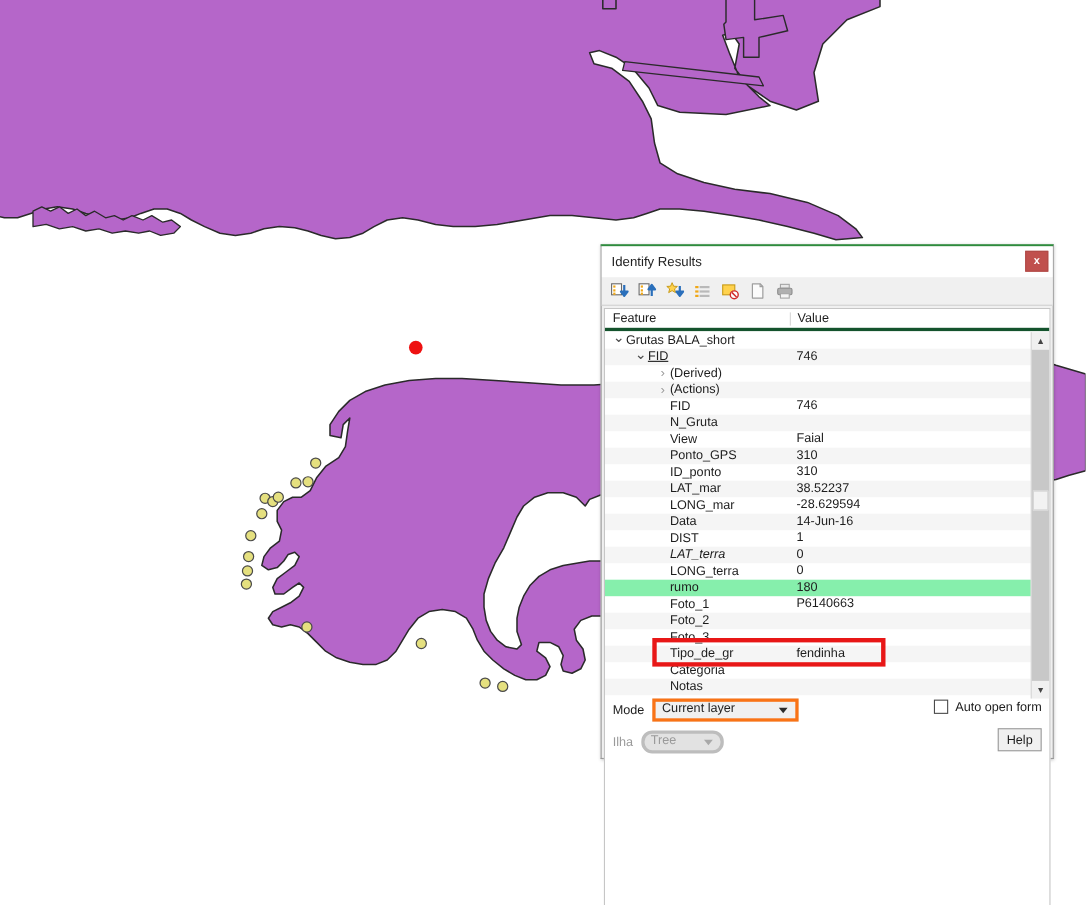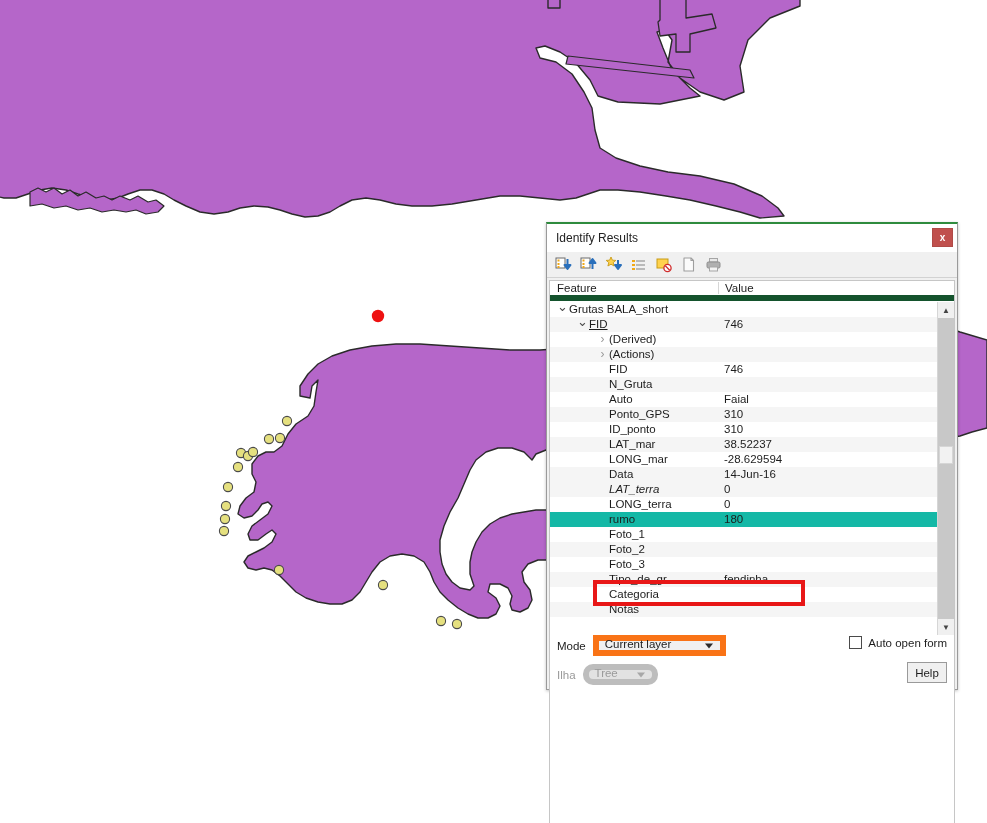--- a/index.html
+++ b/index.html
@@ -75,21 +75,21 @@
     width: 406px; height: 572px;
     background: #ffffff;
     border: 1px solid #c6c6c6;
     box-sizing: border-box;
     overflow: hidden;
   }
   .tree-header {
     display: flex;
     height: 20px;
     background: #ffffff;
-    border-bottom: 6px solid #14532d;
+    border-bottom: 3px solid #14532d;
     font-size: 11.5px;
     align-items: center;
     box-sizing: border-box;
   }
   .th-feature { width: 168px; padding-left: 7px; box-sizing: border-box; }
   .th-value   { flex: 1; padding-left: 6px; border-left: 1px solid #d6d6d6; box-sizing: border-box; }
 
   .tree-body {
     position: absolute;
     left: 0; top: 21px;
@@ -99,21 +99,21 @@
   .trow {
     display: flex;
     height: 15px;
     align-items: center;
     font-size: 11.5px;
     line-height: 15px;
     box-sizing: border-box;
     white-space: nowrap;
   }
   .trow.alt { background: #f5f5f5; }
-  .trow.sel { background: #14b8a6; }
+  .trow.sel { background: #86efac; }
   .trow .lbl { width: 168px; box-sizing: border-box; overflow: hidden; }
   .trow .val { flex: 1; box-sizing: border-box; padding-left: 6px; overflow: hidden; }
 
   .twisty {
     display: inline-block;
     width: 13px; text-align: center;
     color: #4b4b4b; font-size: 9px;
     vertical-align: middle;
     cursor: pointer;
   }
@@ -161,22 +161,22 @@
   
   .footer { position: absolute; left: 0; bottom: 0; width: 412px; height: 62px; }
   .row-mode { position: absolute; left: 10px; top: 8px; display: flex; align-items: center; gap: 7px; }
   .row-view { position: absolute; left: 10px; top: 37px; display: flex; align-items: center; gap: 7px; }
   .flabel { font-size: 11.5px; color: #1d1d1d; }
   .flabel.dim { color: #9a9a9a; }
 
   .combo {
     height: 21px; box-sizing: border-box;
     background: #f0f0f0;
-    border: 6px solid #f97316;
-    display: flex; align-items: flex-end;
+    border: 3px solid #f97316;
+    display: flex; align-items: flex-start;
     padding-left: 6px;
     font-size: 11.5px;
     position: relative;
     cursor: pointer;
   }
   .combo.w-current { width: 133px; }
   .combo.w-tree    { width: 75px; background: #e2e2e2; border-color: #bdbdbd; color: #9a9a9a; cursor: default; border-radius: 10px; }
   .combo .arrow {
     position: absolute; right: 7px; top: 50%;
     width: 0; height: 0;
@@ -415,21 +415,21 @@
             </div>
             <div class="trow">
               <div class="lbl" style="padding-left: 46px;"><span class="twisty">&nbsp;</span><span>FID</span></div>
               <div class="val">746</div>
             </div>
             <div class="trow alt">
               <div class="lbl" style="padding-left: 46px;"><span class="twisty">&nbsp;</span><span>N_Gruta</span></div>
               <div class="val"></div>
             </div>
             <div class="trow">
-              <div class="lbl" style="padding-left: 46px;"><span class="twisty">&nbsp;</span><span>Auto</span></div>
+              <div class="lbl" style="padding-left: 46px;"><span class="twisty">&nbsp;</span><span>View</span></div>
               <div class="val">Faial</div>
             </div>
             <div class="trow alt">
               <div class="lbl" style="padding-left: 46px;"><span class="twisty">&nbsp;</span><span>Ponto_GPS</span></div>
               <div class="val">310</div>
             </div>
             <div class="trow">
               <div class="lbl" style="padding-left: 46px;"><span class="twisty">&nbsp;</span><span>ID_ponto</span></div>
               <div class="val">310</div>
             </div>
@@ -437,35 +437,40 @@
               <div class="lbl" style="padding-left: 46px;"><span class="twisty">&nbsp;</span><span>LAT_mar</span></div>
               <div class="val">38.52237</div>
             </div>
             <div class="trow">
               <div class="lbl" style="padding-left: 46px;"><span class="twisty">&nbsp;</span><span>LONG_mar</span></div>
               <div class="val">-28.629594</div>
             </div>
             <div class="trow alt">
               <div class="lbl" style="padding-left: 46px;"><span class="twisty">&nbsp;</span><span>Data</span></div>
               <div class="val">14-Jun-16</div>
+            </div>
+            <div class="trow">
+              <div class="lbl" style="padding-left: 46px;"><span class="twisty">&nbsp;</span><span>DIST</span></div>
+              <div class="val">1</div>
             </div>
             <div class="trow alt">
               <div class="lbl" style="padding-left: 46px; font-style: italic;"><span class="twisty">&nbsp;</span><span>LAT_terra</span></div>
               <div class="val">0</div>
             </div>
             <div class="trow">
               <div class="lbl" style="padding-left: 46px;"><span class="twisty">&nbsp;</span><span>LONG_terra</span></div>
               <div class="val">0</div>
             </div>
             <div class="trow sel">
               <div class="lbl" style="padding-left: 46px;"><span class="twisty">&nbsp;</span><span>rumo</span></div>
               <div class="val">180</div>
             </div>
             <div class="trow">
               <div class="lbl" style="padding-left: 46px;"><span class="twisty">&nbsp;</span><span>Foto_1</span></div>
+              <div class="val">P6140663</div>
             </div>
             <div class="trow alt">
               <div class="lbl" style="padding-left: 46px;"><span class="twisty">&nbsp;</span><span>Foto_2</span></div>
               <div class="val"></div>
             </div>
             <div class="trow">
               <div class="lbl" style="padding-left: 46px;"><span class="twisty">&nbsp;</span><span>Foto_3</span></div>
               <div class="val"></div>
             </div>
             <div class="trow alt">

